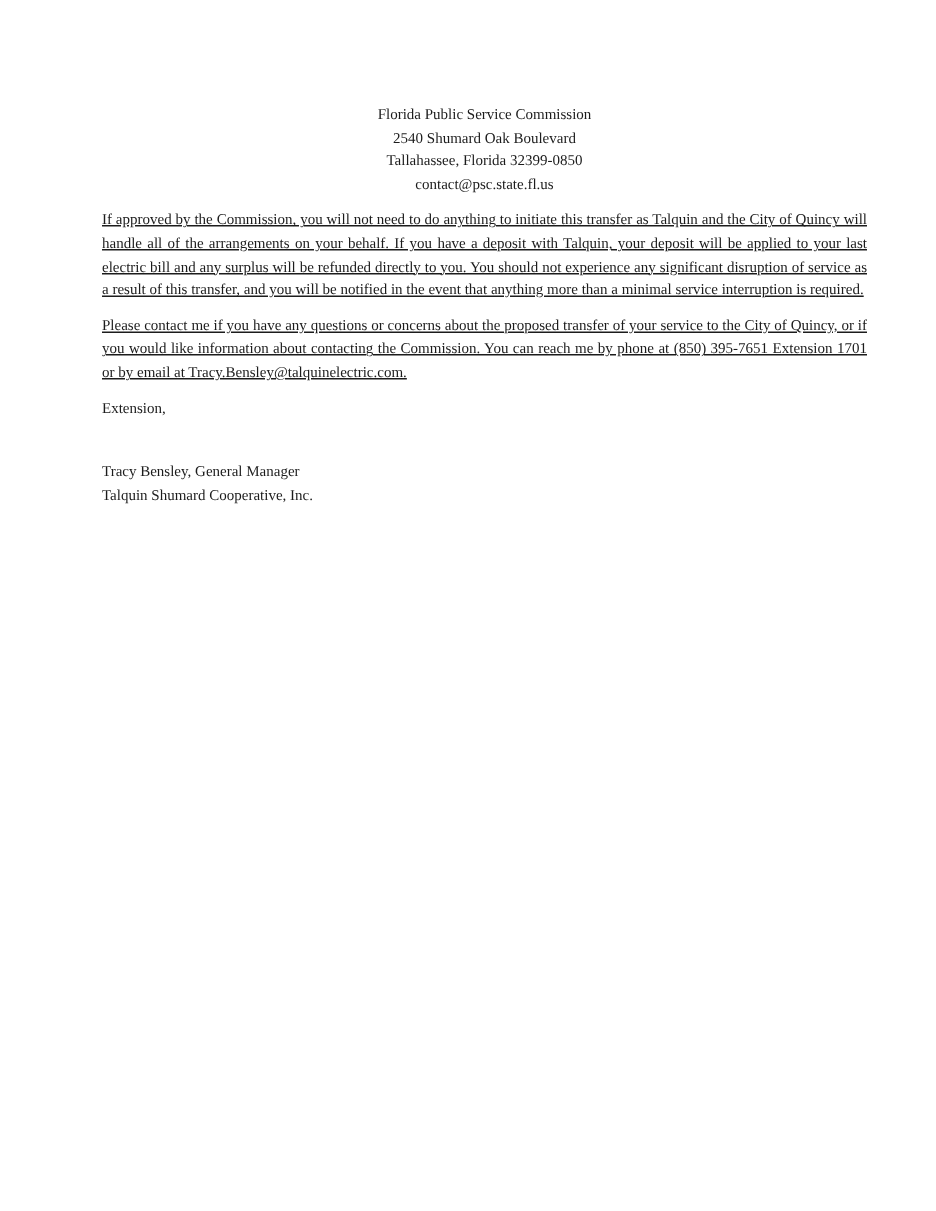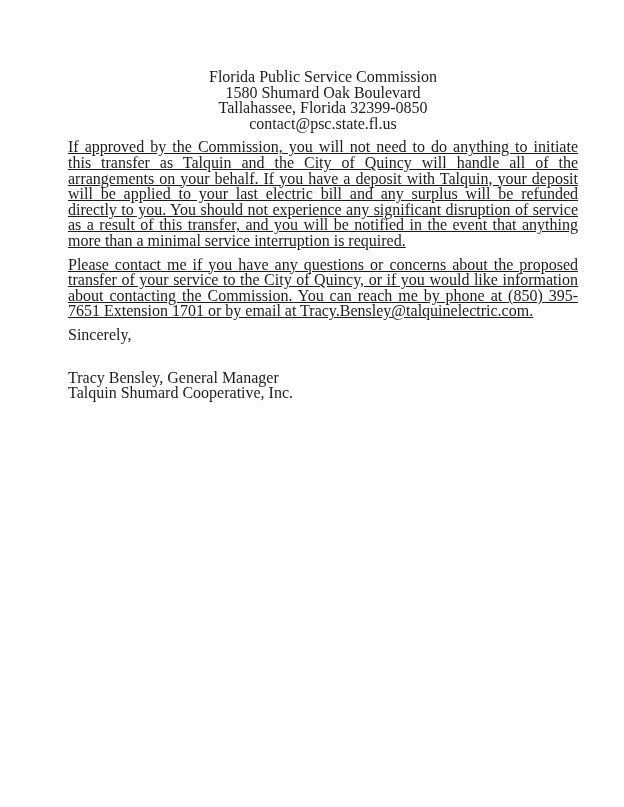--- a/index.html
+++ b/index.html
@@ -8,21 +8,21 @@
     background: #ffffff;
   }
   .page {
     position: relative;
     box-sizing: border-box;
     width: 624px;
     height: 636px;
     background: #ffffff;
     padding: 69px 46px 0 68px;
     font-family: "Liberation Serif", "DejaVu Serif", serif;
-    font-size: 16px;
+    font-size: 10px;
     line-height: 15.6px;
     color: #1c1c1c;
     overflow: hidden;
   }
   .address-block {
     text-align: center;
     margin: 0 0 8px 0;
   }
   .address-block div {
     white-space: nowrap;
@@ -40,29 +40,29 @@
     font-family: Liberation Serif, serif;
   }
 </style>
 </head>
 <body>
 
 <div class="page">
 
   <div class="address-block">
     <div>Florida Public Service Commission</div>
-    <div>1580 Shumard Oak Boulevard</div>
+    <div>2540 Shumard Oak Boulevard</div>
     <div>Tallahassee, Florida 32399-0850</div>
     <div>contact@psc.state.fl.us</div>
   </div>
 
   <p class="body-para">If approved by the Commission, you will not need to do anything to initiate this transfer as Talquin and the City of Quincy will handle all of the arrangements on your behalf. If you have a deposit with Talquin, your deposit will be applied to your last electric bill and any surplus will be refunded directly to you. You should not experience any significant disruption of service as a result of this transfer, and you will be notified in the event that anything more than a minimal service interruption is required.</p>
 
   <p class="body-para">Please contact me if you have any questions or concerns about the proposed transfer of your service to the City of Quincy, or if you would like information about contacting the Commission. You can reach me by phone at (850) 395-7651 Extension 1701 or by email at Tracy.Bensley@talquinelectric.com.</p>
 
-  <p class="closing">Sincerely,</p>
+  <p class="closing">Extension,</p>
 
   <div class="signature-block">
     <div>Tracy Bensley, General Manager</div>
     <div>Talquin Shumard Cooperative, Inc.</div>
   </div>
 
 </div>
 
 </body></html>

